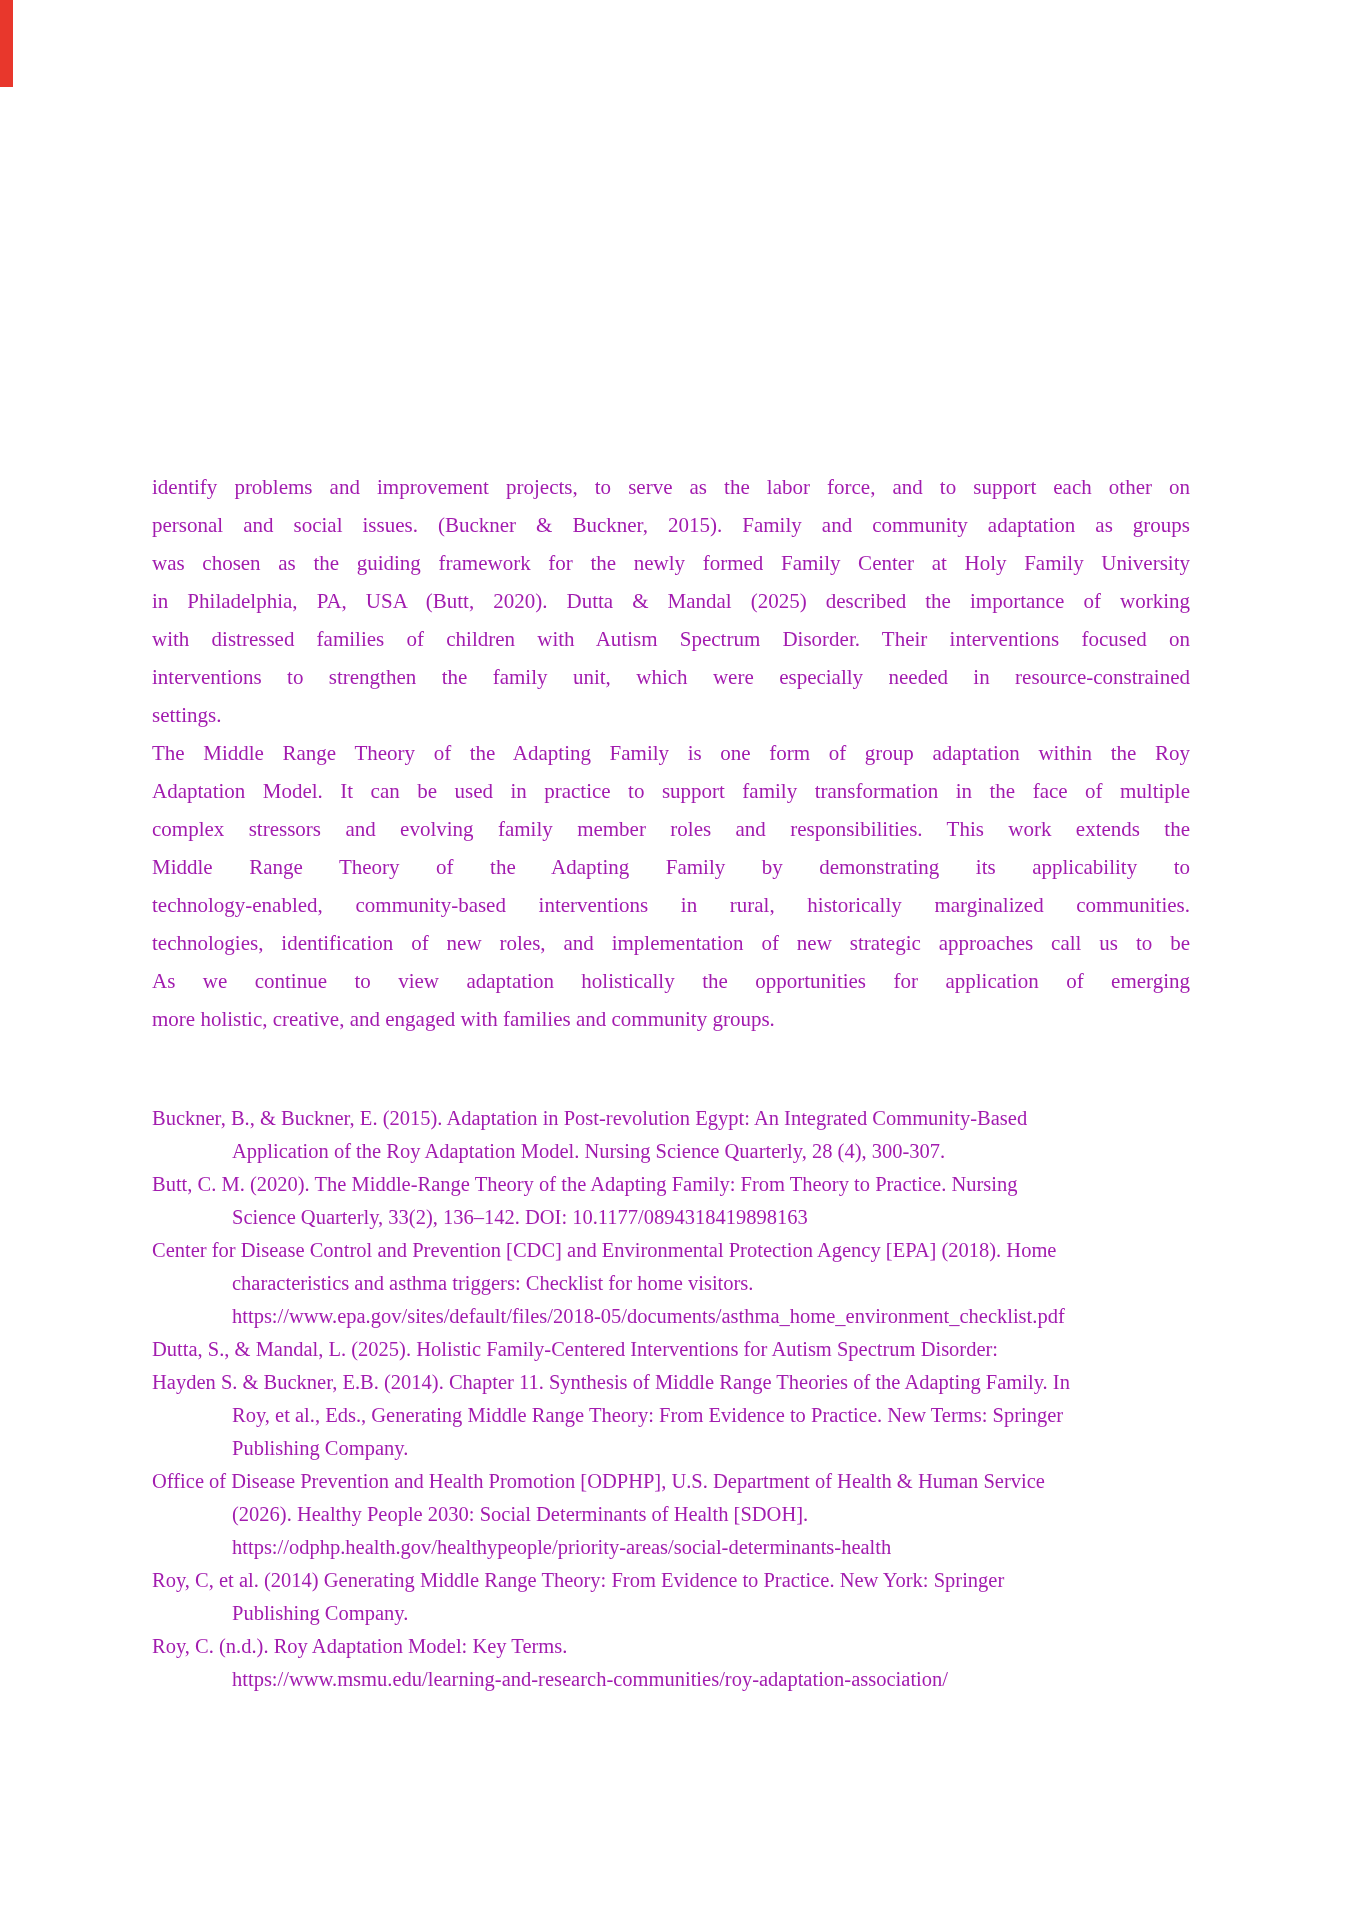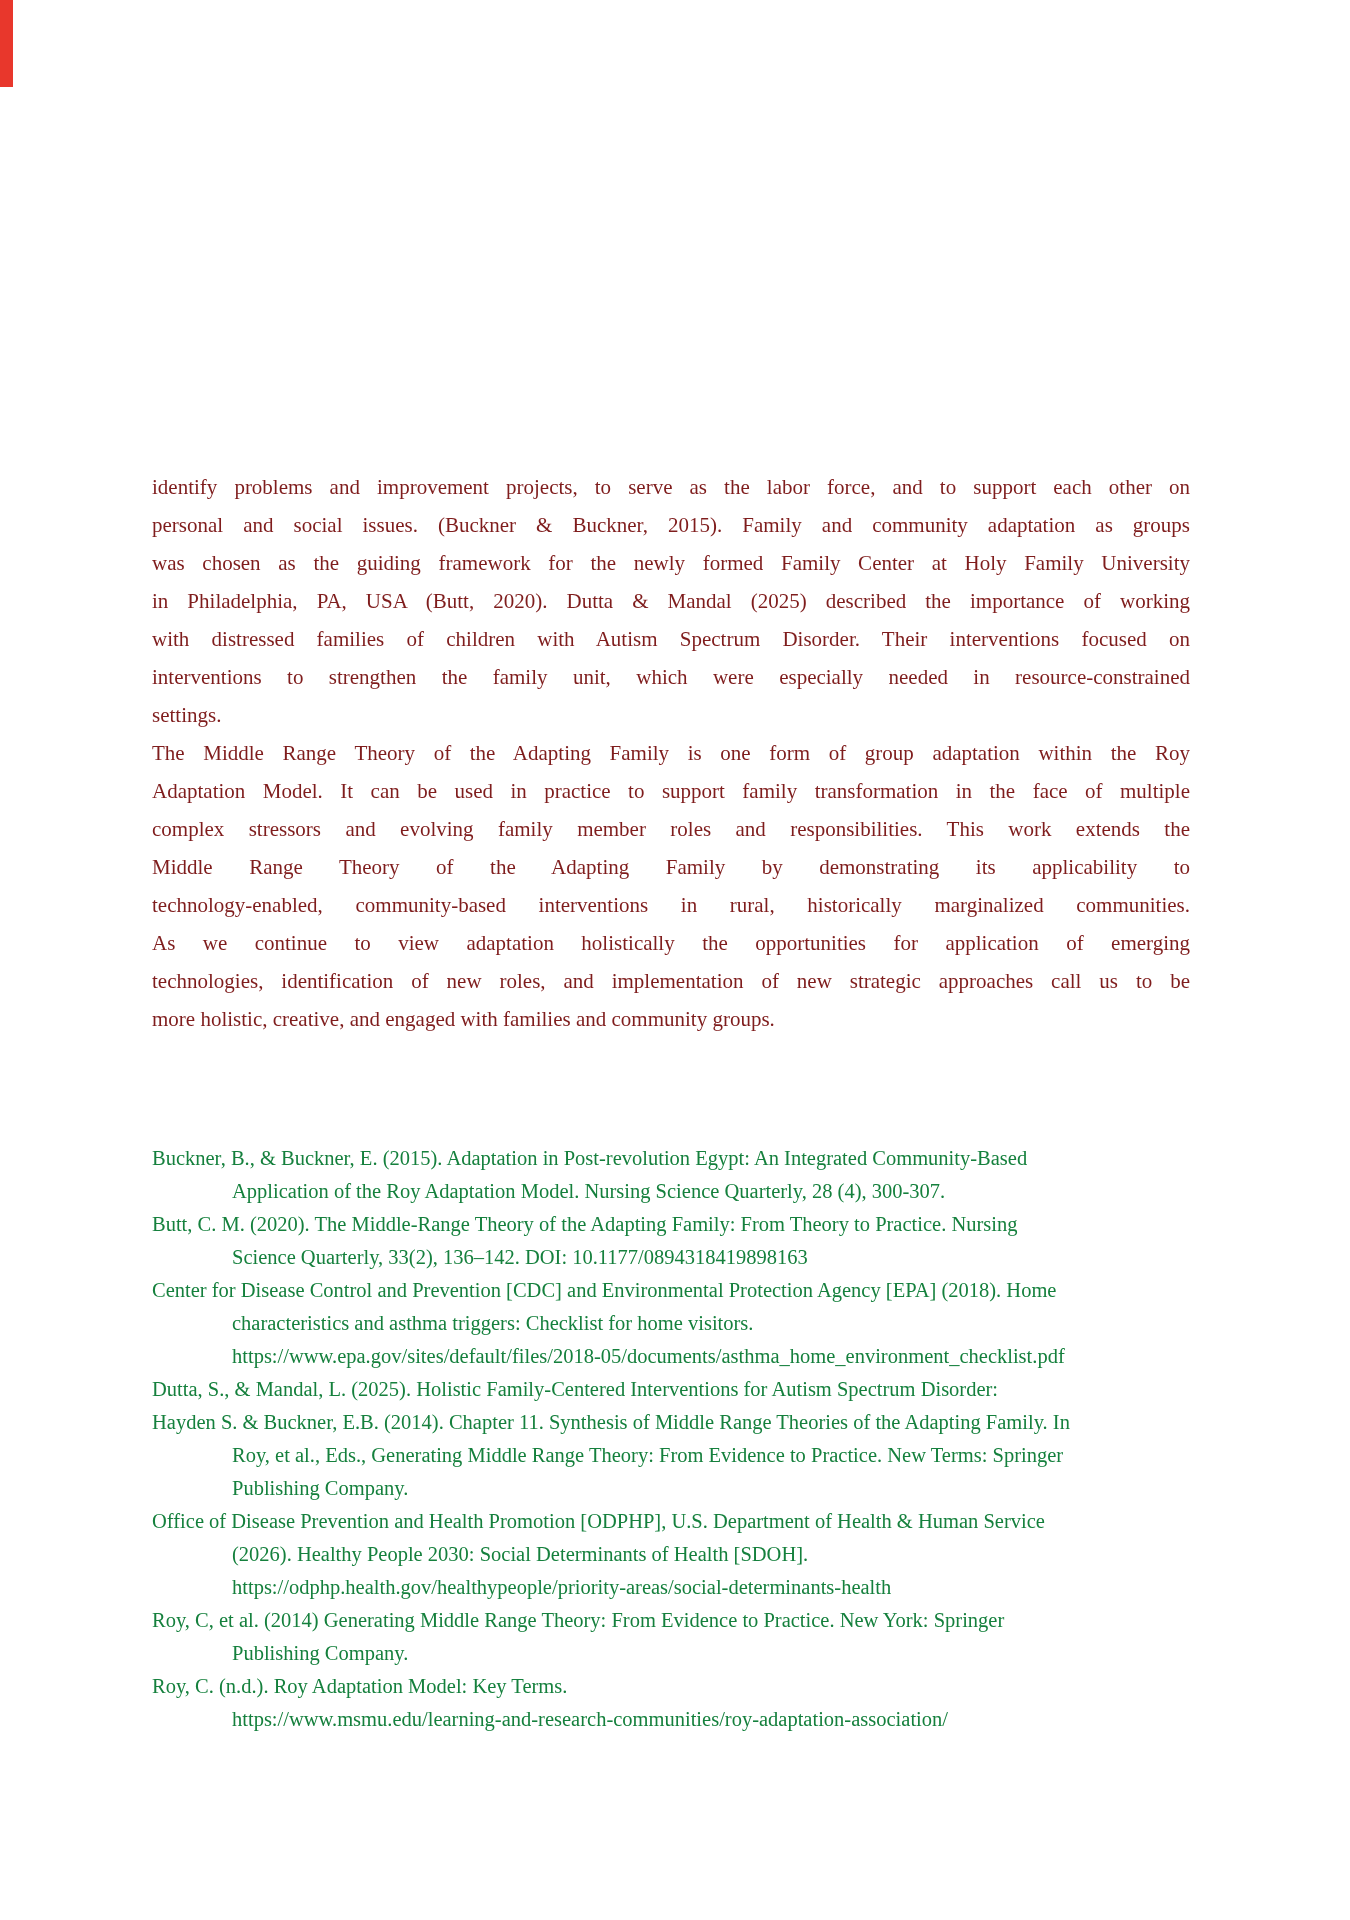--- a/index.html
+++ b/index.html
@@ -9,27 +9,27 @@
     background:#ffffff;
     font-family:"Liberation Serif","DejaVu Serif",serif;
     color:#000;
     overflow:hidden;
   }
   .edge-marker{
     position:absolute;left:0;top:0;width:13px;height:87px;
   }
   .body-text{
     position:absolute;left:152px;top:468px;width:1038px;
-    font-size:21px;line-height:38px;color:#7f1d1d;
+    font-size:21px;line-height:38px;color:#a21caf;
   }
   .bl{text-align:justify;text-align-last:justify;}
   .bl.last{text-align:center;text-align-last:left;}
   .references{
     position:absolute;left:152px;top:1102px;width:1060px;
-    font-size:20.5px;line-height:33px;color:#15803d;white-space:nowrap;margin-top:40px;
+    font-size:20.5px;line-height:33px;color:#a21caf;white-space:nowrap;
   }
   .rl{text-align:left;}
   .rl.hang{padding-left:80px;}
   .ul{display:inline-block;border-bottom:2px solid #8a8a8a;padding-bottom:5px;}
 </style>
 </head>
 <body>
 
 <div class="page">
   <div class="edge-marker" style="background: rgb(232, 55, 44);"></div>
@@ -40,22 +40,22 @@
       <div class="bl">was chosen as the guiding framework for the newly formed Family Center at Holy Family University</div>
       <div class="bl">in Philadelphia, PA, USA (Butt, 2020). Dutta &amp; Mandal (2025) described the importance of working</div>
       <div class="bl">with distressed families of children with Autism Spectrum Disorder. Their interventions focused on</div>
       <div class="bl">interventions to strengthen the family unit, which were especially needed in resource-constrained</div>
       <div class="bl last">settings.</div>
       <div class="bl">The Middle Range Theory of the Adapting Family is one form of group adaptation within the Roy</div>
       <div class="bl">Adaptation Model. It can be used in practice to support family transformation in the face of multiple</div>
       <div class="bl">complex stressors and evolving family member roles and responsibilities. This work extends the</div>
       <div class="bl">Middle Range Theory of the Adapting Family by demonstrating its applicability to</div>
       <div class="bl">technology-enabled, community-based interventions in rural, historically marginalized communities.</div>
+      <div class="bl">technologies, identification of new roles, and implementation of new strategic approaches call us to be</div>
       <div class="bl">As we continue to view adaptation holistically the opportunities for application of emerging</div>
-      <div class="bl">technologies, identification of new roles, and implementation of new strategic approaches call us to be</div>
       <div class="bl last">more holistic, creative, and engaged with families and community groups.</div>
     </div>
 
   <div class="references">
       <div class="rl">Buckner, B., &amp; Buckner, E. (2015). Adaptation in Post-revolution Egypt: An Integrated Community-Based</div>
       <div class="rl hang">Application of the Roy Adaptation Model. Nursing Science Quarterly, 28 (4), 300-307.</div>
       <div class="rl">Butt, C. M. (2020). The Middle-Range Theory of the Adapting Family: From Theory to Practice. Nursing</div>
       <div class="rl hang">Science Quarterly, 33(2), 136–142. DOI: 10.1177/0894318419898163</div>
       <div class="rl">Center for Disease Control and Prevention [CDC] and Environmental Protection Agency [EPA] (2018). Home</div>
       <div class="rl hang">characteristics and asthma triggers: Checklist for home visitors.</div>

